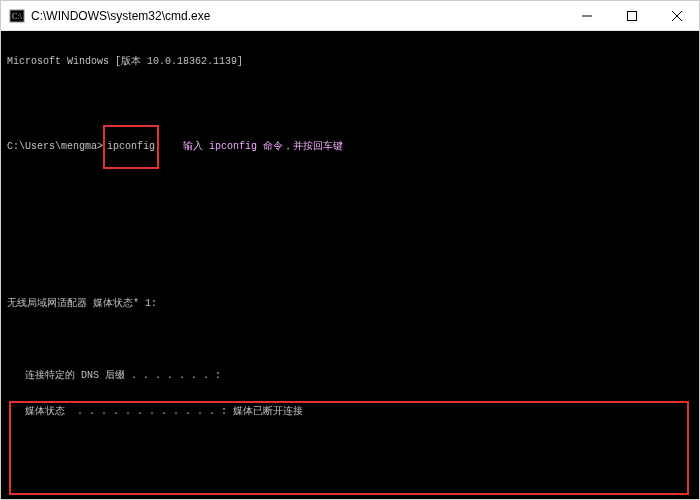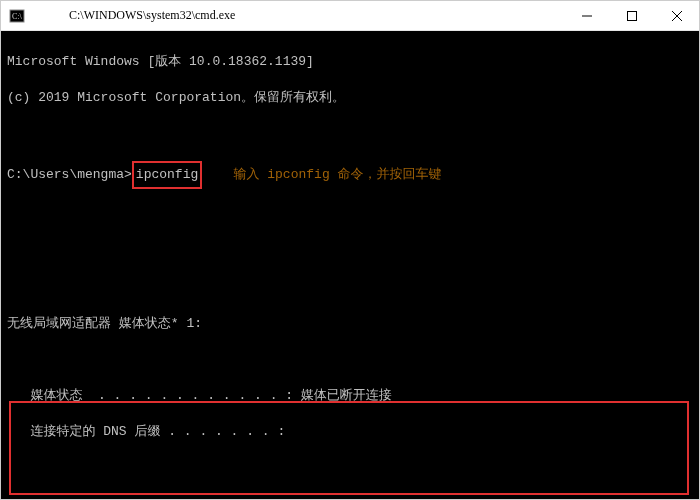--- a/index.html
+++ b/index.html
@@ -27,60 +27,59 @@
   }
   .titlebar-icon {
     width: 16px;
     height: 16px;
     margin-right: 6px;
     display: inline-flex;
     align-items: center;
     justify-content: center;
   }
   .titlebar-title {
-    font-family: Liberation Serif, serif;
+    font-family: Liberation Sans, sans-serif;
     font-size: 12px;
     color: #000;
     flex: 1;
-    margin-left: 38px;
   }
   .window-controls {
     display: flex;
     height: 100%;
   }
   .winctrl {
     width: 45px;
     height: 100%;
     display: flex;
     align-items: center;
     justify-content: center;
     font-family: "Segoe UI", sans-serif;
     font-size: 10px;
     color: #000;
   }
   .winctrl svg { display: block; }
   .terminal {
     flex: 1;
     background: #000;
     color: #c0c0c0;
-    font-size: 13px;
+    font-size: 10px;
     line-height: 18px;
     padding: 4px 6px;
     white-space: pre;
     overflow: hidden;
     position: relative;
   }
   .cmd-highlight {
     border: 2px solid #e03030;
-    padding: 4px 2px;
+    padding: 12px 2px;
     display: inline-block;
     line-height: 16px;
   }
   .annotation {
-    color: #a16207;
+    color: #f0abfc;
     display: inline-block;
   }
   .red-box {
     border: 2px solid #e03030;
     position: absolute;
   }
   .line { white-space: pre; }
 </style>
 </head>
 <body>
@@ -109,30 +108,29 @@
         <svg width="10" height="10">
           <line x1="0" y1="0" x2="10" y2="10" stroke="#000" stroke-width="1"></line>
           <line x1="10" y1="0" x2="0" y2="10" stroke="#000" stroke-width="1"></line>
         </svg>
       </div>
     </div>
   </div>
 
   <div class="terminal">
 <div class="line">Microsoft Windows [版本 10.0.18362.1139]</div>
-<div class="line">(c) 2019 Microsoft Corporation。保留所有权利。</div>
 <div class="line"> </div>
 <div class="line"><span>C:\Users\mengma&gt;</span><span class="cmd-highlight">ipconfig</span>    <span class="annotation">输入 ipconfig 命令，并按回车键</span></div>
 <div class="line"> </div>
 <div class="line"> </div>
 <div class="line"> </div>
 <div class="line">无线局域网适配器 媒体状态* 1:</div>
 <div class="line"> </div>
+<div class="line">   连接特定的 DNS 后缀 . . . . . . . :</div>
 <div class="line">   媒体状态  . . . . . . . . . . . . : 媒体已断开连接</div>
-<div class="line">   连接特定的 DNS 后缀 . . . . . . . :</div>
 <div class="line"> </div>
 
 
 
 
 
 
 
 
 

